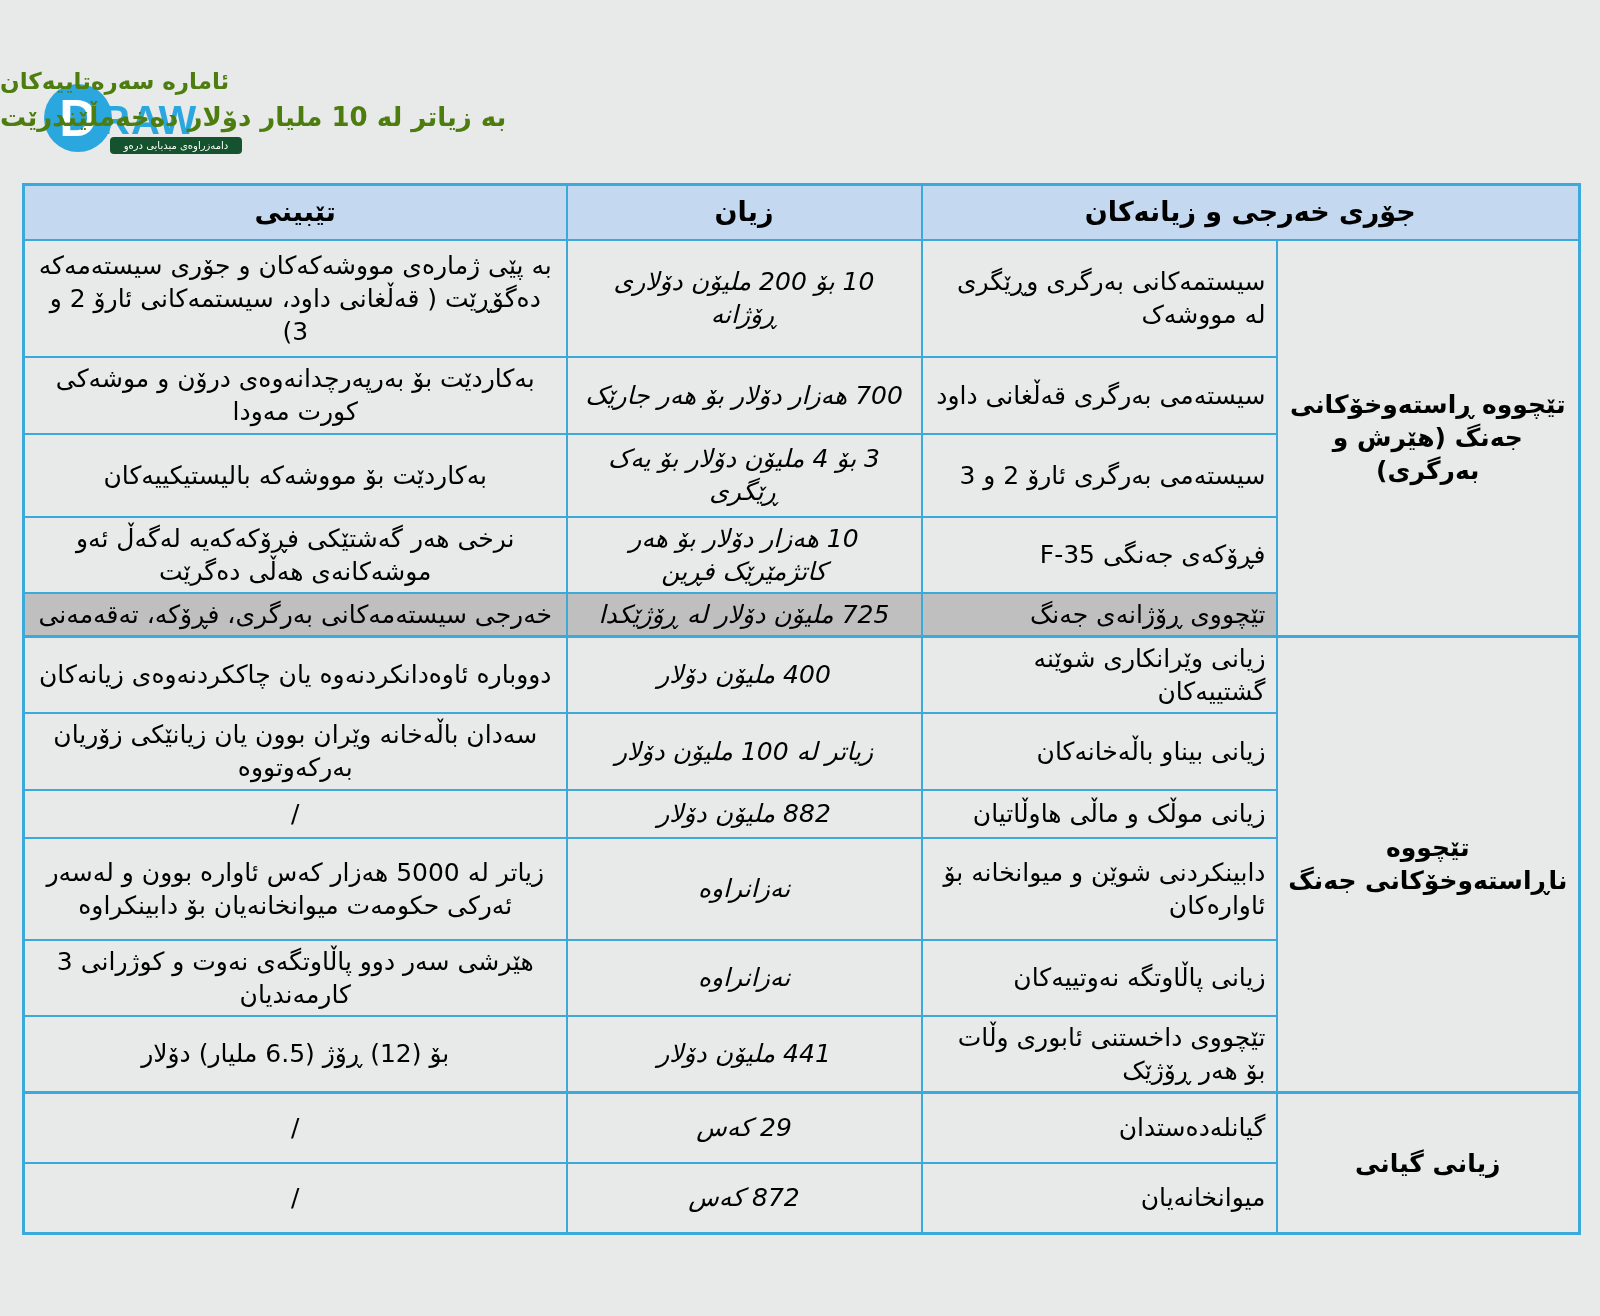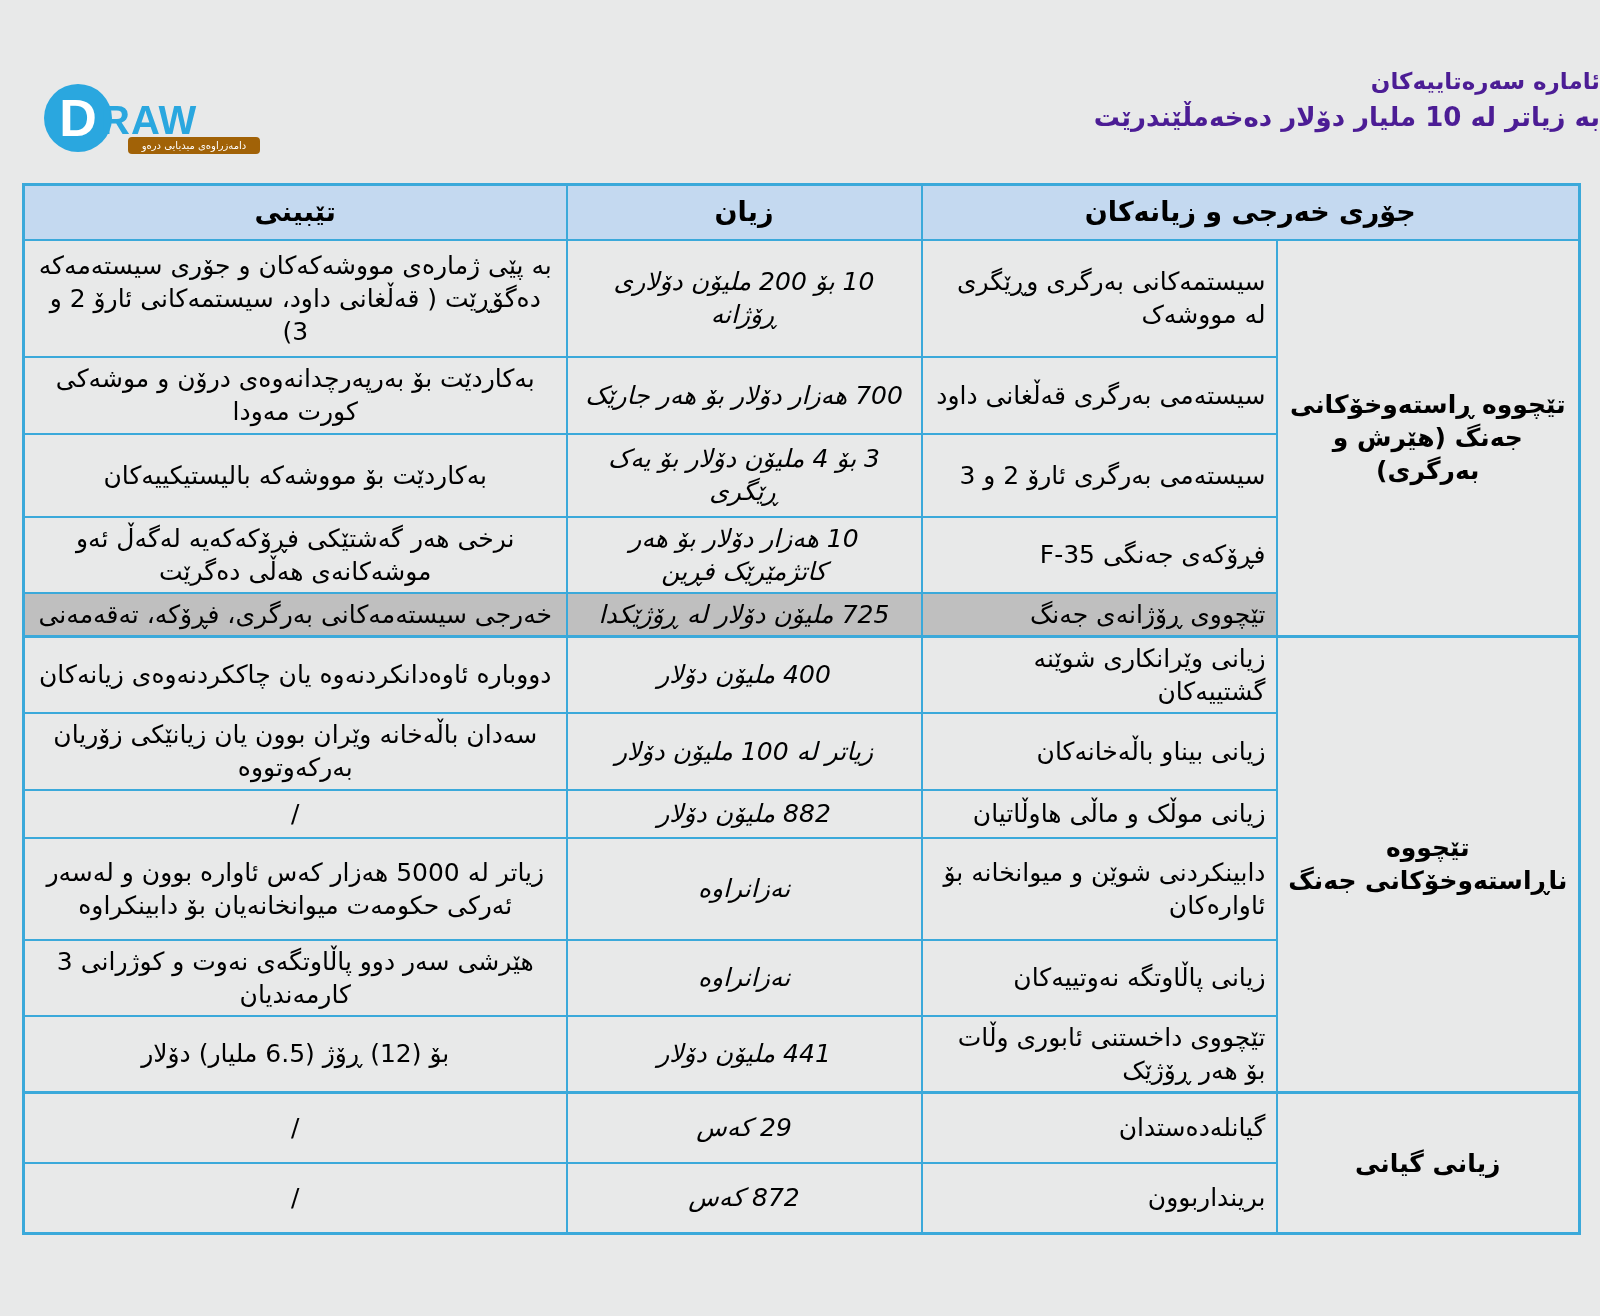--- a/index.html
+++ b/index.html
@@ -15,27 +15,27 @@
   .logo-circle{
     position:absolute;left:4px;top:4px;width:68px;height:68px;border-radius:50%;
     background:#2AA7DF;display:flex;align-items:center;justify-content:center;
   }
   .logo-d{color:#fff;font-weight:800;font-size:52px;line-height:1;font-family:"Liberation Sans",sans-serif;}
   .logo-raw{
     position:absolute;left:61px;top:20px;font-family:"Liberation Sans",sans-serif;
     font-weight:800;font-size:40px;line-height:1;color:#2AA7DF;letter-spacing:1px;
   }
   .logo-banner{
-    position:absolute;left:88px;top:57px;width:132px;height:17px;border-radius:4px;
-    background:#a16207;color:#fff;font-size:10px;line-height:17px;text-align:center;direction:rtl;
+    position:absolute;left:70px;top:57px;width:132px;height:17px;border-radius:4px;
+    background:#14532d;color:#fff;font-size:10px;line-height:17px;text-align:center;direction:rtl;
   }
   
   .title{
-    position:absolute;left:0;top:64px;width:100%;text-align:right;direction:rtl;
-    color:#4c1d95;font-weight:bold;
+    position:absolute;left:0;top:64px;width:100%;text-align:left;direction:rtl;
+    color:#4d7c0f;font-weight:bold;
   }
   .title .t1{font-size:23px;line-height:34px;}
   .title .t2{font-size:26px;line-height:40px;}
   .title .t3{font-size:26px;line-height:38px;}
   
   table.main{
     position:absolute;left:22px;top:183px;width:1556px;
     border-collapse:collapse;table-layout:fixed;
     border:3px solid #3BA9DA;
     direction:rtl;
@@ -149,18 +149,18 @@
     <td class="note">بۆ (12) ڕۆژ (6.5 ملیار) دۆلار</td>
   </tr>
 
   <tr class="r12 block">
     <td class="cat" rowspan="2">زیانی گیانی</td>
     <td class="type">گیانلەدەستدان</td>
     <td class="loss">29 کەس</td>
     <td class="note">/</td>
   </tr>
   <tr class="r13">
-    <td class="type">برینداربوون</td>
+    <td class="type">میوانخانەیان</td>
     <td class="loss">872 کەس</td>
     <td class="note">/</td>
   </tr>
 </tbody>
   </table>
 
 </body></html>

